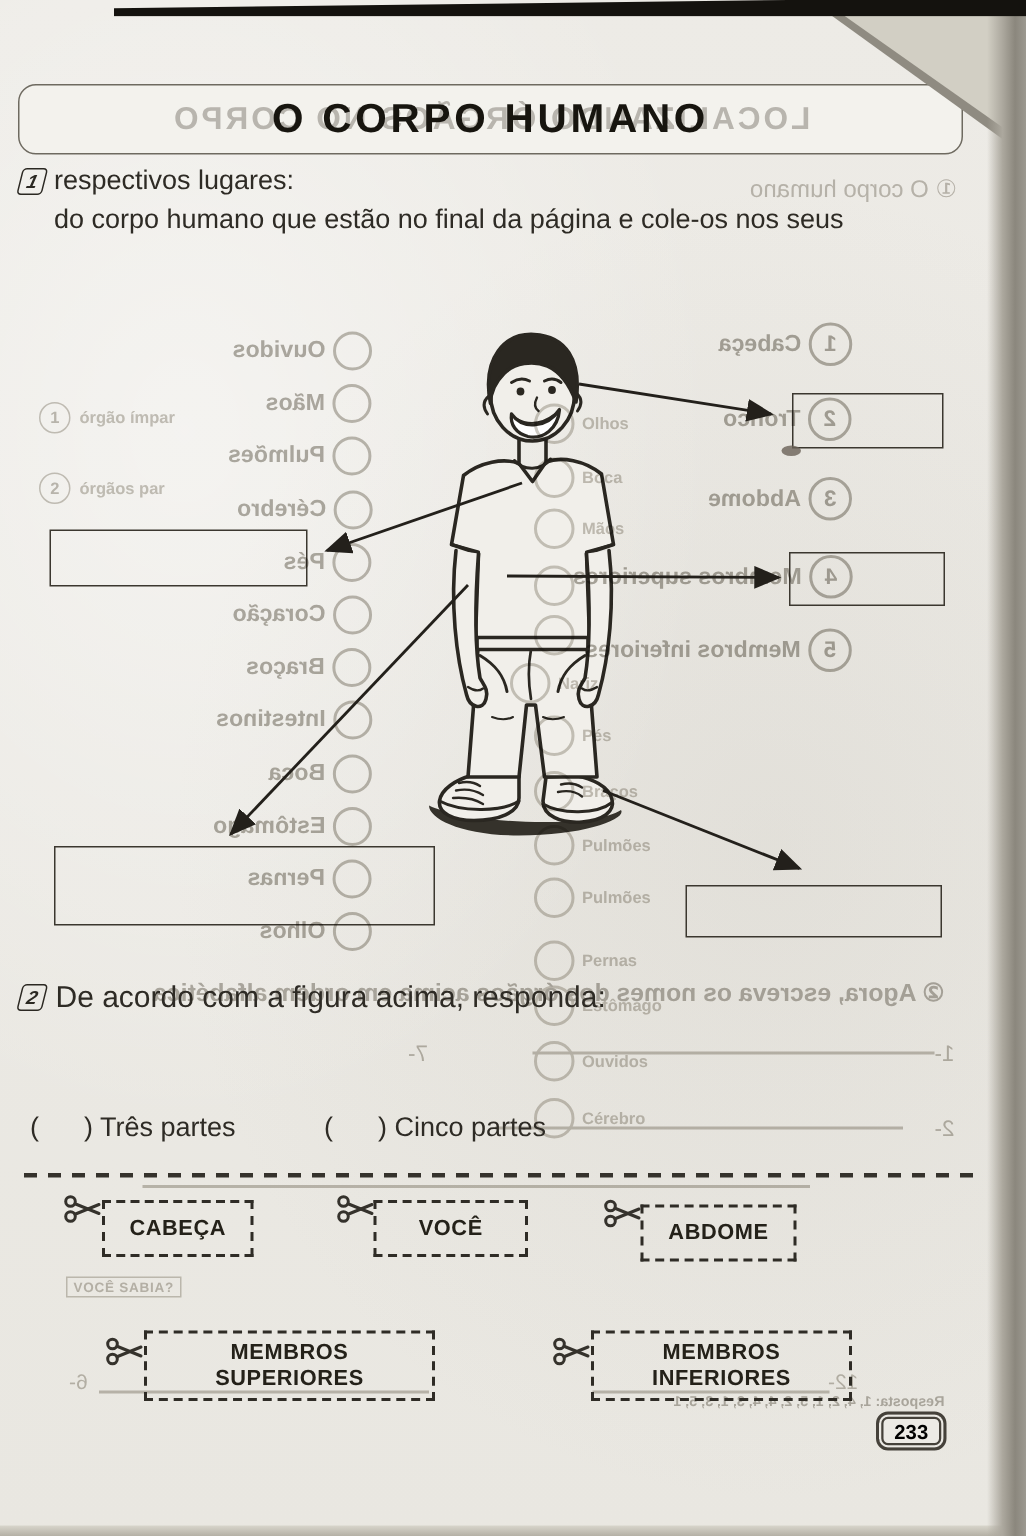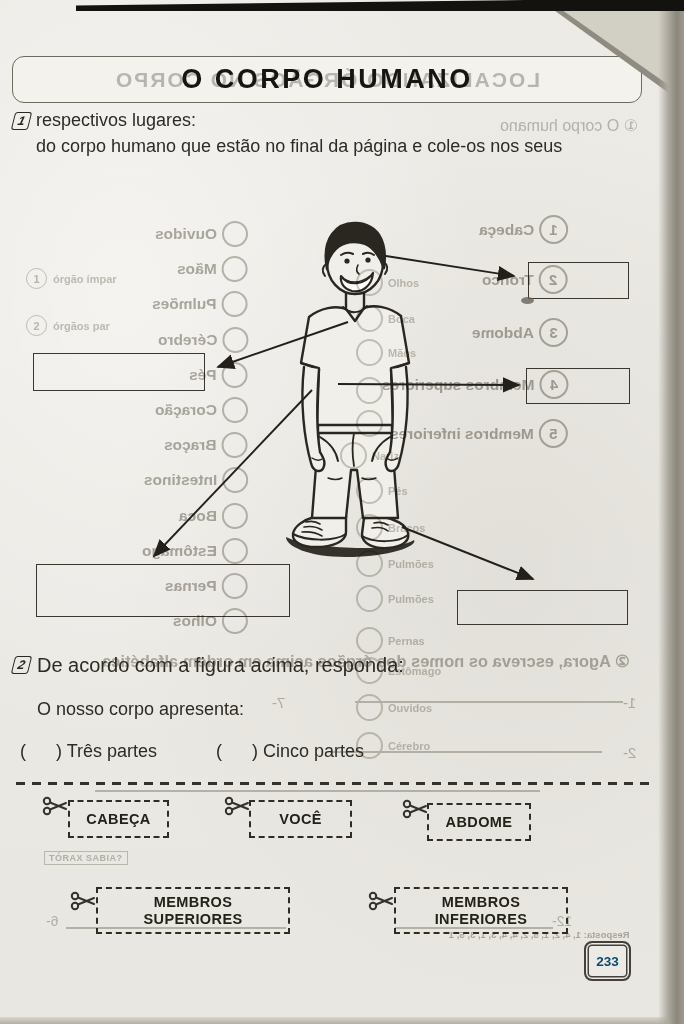--- a/index.html
+++ b/index.html
@@ -63,25 +63,25 @@
     background:#6a6257;opacity:.8;z-index:13;}
   
   .cutline{position:absolute;left:16px;top:782px;width:640px;height:2.6px;z-index:33;
     background:repeating-linear-gradient(90deg,#35322c 0 9px,transparent 9px 16px);}
   .cutbox{position:absolute;box-sizing:border-box;border:2.2px dashed #2f2c26;z-index:33;
     display:flex;align-items:center;justify-content:center;text-align:center;
     font-size:14.5px;font-weight:bold;letter-spacing:.4px;color:#242119;line-height:17px;padding:2px 6px;}
   .scissors{position:absolute;width:26px;height:22px;z-index:33;}
   .scissors svg{width:100%;height:100%;}
   
-  .page-num{position:absolute;left:584px;top:941px;width:47px;height:40px;z-index:33;
+  .page-num{position:absolute;left:584px;top:941px;width:47px;height:26px;z-index:33;
     border:2px solid #45413a;border-radius:8px;box-sizing:border-box;
     box-shadow:inset 0 0 0 1.5px #eceae5, inset 0 0 0 3px #45413a;
     display:flex;align-items:center;justify-content:center;
-    font-size:13.5px;font-weight:bold;color:#0c4a6e;background:#eceae5;}
+    font-size:13.5px;font-weight:bold;color:#000000;background:#eceae5;}
 </style>
 </head>
 <body>
 
 <div class="page">
 
   <div class="corner-dark"></div>
   <div class="corner-fold"></div>
   <div class="edge-top"></div>
   <div class="edge-right"></div>
@@ -274,21 +274,21 @@
     <span class="gtext" style="left:272px;top:694px;font-size:15px;color:#bfbcb5"><span class="mir">7-</span></span>
     <span class="gtext" style="right:48px;top:694px;font-size:15px;color:#bfbcb5"><span class="mir">1-</span></span>
     <span class="gtext" style="right:48px;top:744px;font-size:15px;color:#bfbcb5"><span class="mir">2-</span></span>
 
     <div class="gline" style="left:355px;top:701px;width:268px"></div>
     <div class="gline" style="left:330px;top:751px;width:272px"></div>
     <div class="gline" style="left:95px;top:790px;width:445px"></div>
     <div class="gline" style="left:66px;top:927px;width:220px"></div>
     <div class="gline" style="left:395px;top:927px;width:158px"></div>
 
-    <span class="voce-box">TÓRAX SABIA?</span>
+    <span class="voce-box">VOCÊ SABIA?</span>
     <span class="gtext" style="left:46px;top:913px;font-size:14px;color:#c3c0b9"><span class="mir">6-</span></span>
     <span class="gtext" style="left:552px;top:913px;font-size:14px;color:#c3c0b9"><span class="mir">12-</span></span>
     <span class="gtext" style="right:54px;top:929px;font-size:9.5px;font-weight:bold;color:#b9b6b0"><span class="mir">Resposta: 1, 4, 2, 1, 5, 2, 4, 4, 3, 1, 3, 5, 1</span></span>
   </div>
 
   <svg class="arrows-svg" viewBox="0 0 684 1024">
     <defs>
       <marker id="ah" markerWidth="11" markerHeight="9" refX="8.5" refY="4" orient="auto">
         <path d="M0,0 L9.5,4 L0,8 Z" fill="#23201b"></path>
       </marker>
@@ -308,21 +308,20 @@
   </div>
 
   <span class="qmark" style="left:13px;top:112px">1</span>
   <div class="q1-text">
     <div>respectivos lugares:</div>
     <div>do corpo humano que estão no final da página e cole-os nos seus</div>
   </div>
 
   <span class="qmark" style="left:13px;top:656px">2</span>
   <div class="q2-prompt">De acordo com a figura acima, responda:</div>
-  <div class="q2-statement">O nosso corpo apresenta:</div>
   <span class="opt" style="left:20px">(      ) Três partes</span>
   <span class="opt" style="left:216px">(      ) Cinco partes</span>
 
   <div class="cutline"></div>
   <div id="cutouts">
       <span class="scissors" style="left: 42px; top: 795px;"><svg viewBox="0 0 26 22" fill="none" stroke="#35322c" stroke-width="2" stroke-linecap="round">
           <circle cx="5" cy="6" r="3.2"></circle>
           <circle cx="5" cy="16" r="3.2"></circle>
           <line x1="8" y1="7.5" x2="24" y2="14"></line>
           <line x1="8" y1="14.5" x2="24" y2="8"></line>

